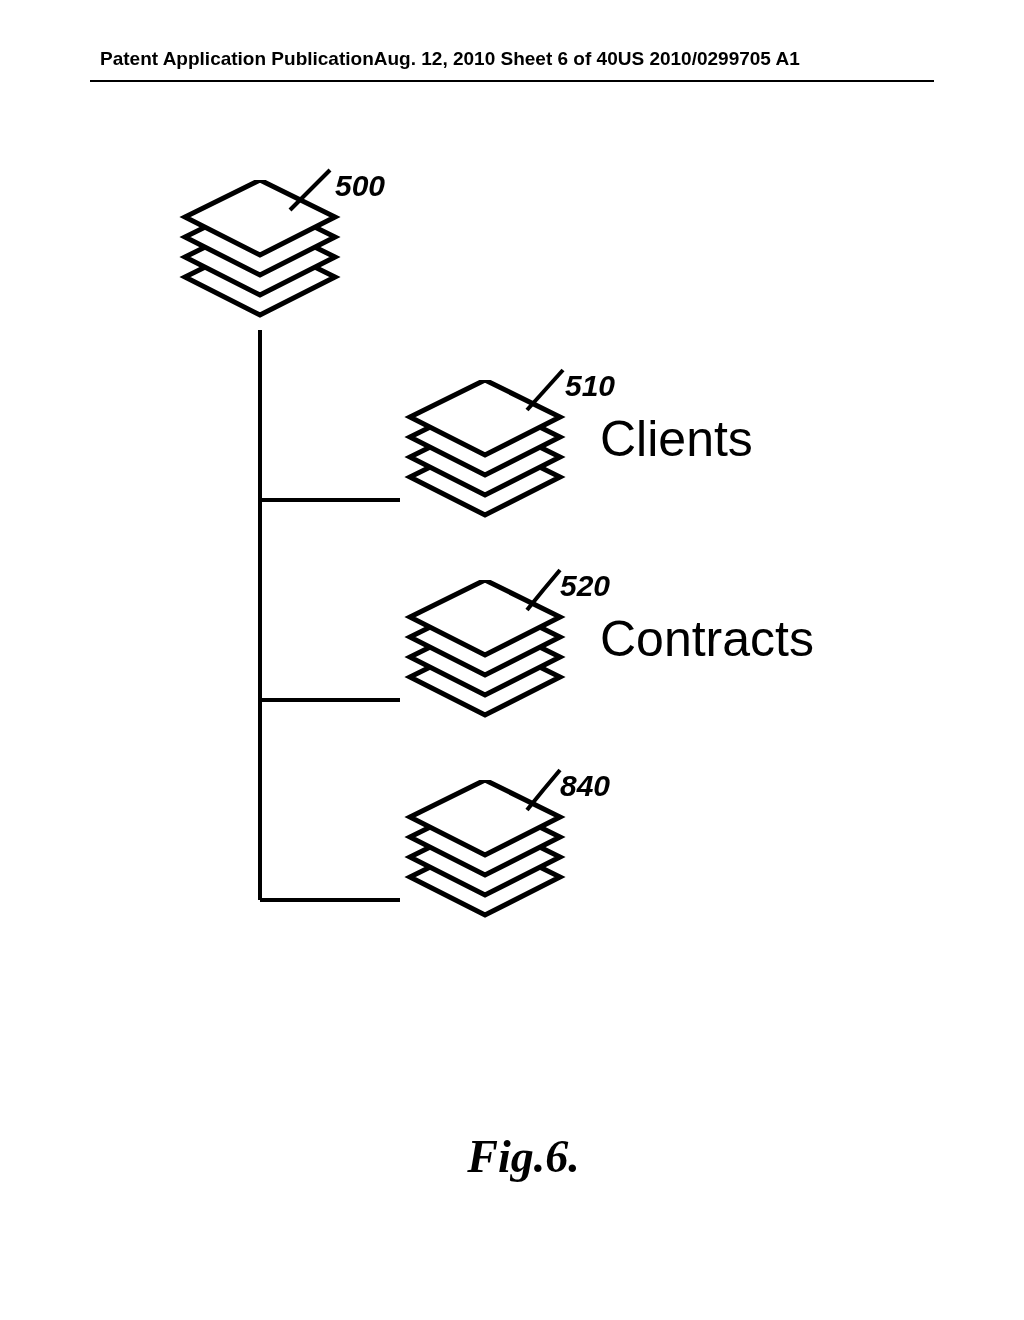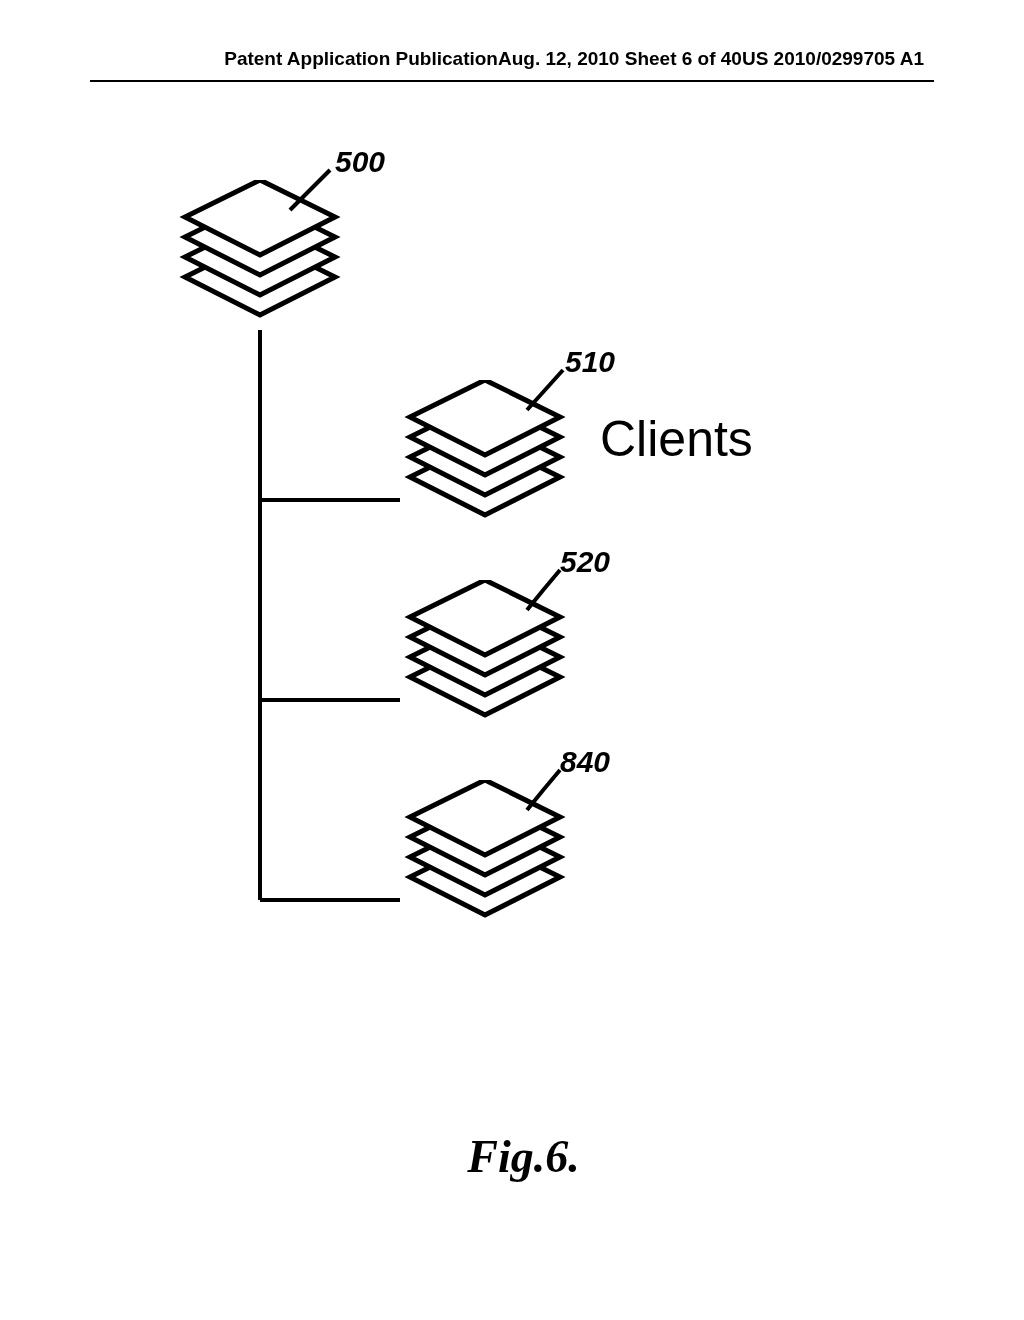--- a/index.html
+++ b/index.html
@@ -9,21 +9,21 @@
     background: #fff;
     font-family: Arial, Helvetica, sans-serif;
     position: relative;
   }
   .header {
     position: absolute;
     top: 48px;
     left: 0;
     right: 0;
     display: flex;
-    justify-content: flex-end;
+    justify-content: flex-start;
     padding: 0 100px;
     font-weight: bold;
     font-size: 19px;
   }
   .hr {
     position: absolute;
     top: 80px;
     left: 90px;
     right: 90px;
     height: 2px;
@@ -37,20 +37,21 @@
     height: 900px;
   }
   .node {
     position: absolute;
   }
   .ref {
     font-style: italic;
     font-weight: bold;
     font-size: 30px;
     position: absolute;
+    margin-top: 24px;
   }
   .label {
     font-size: 50px;
     position: absolute;
     white-space: nowrap;
     font-family: Arial, Helvetica, sans-serif;
   }
   .fig {
     position: absolute;
     top: 1130px;
@@ -118,20 +119,21 @@
     <span class="ref" style="left:165px; top:-35px;">520</span>
     <svg width="200" height="170" style="position:absolute;left:50px;top:-25px;pointer-events:none">
       <path d="M115 15 Q 98 35 82 55" stroke="#000" stroke-width="4" fill="none"></path>
     </svg>
     <svg width="180" height="150" viewBox="0 0 180 150">
       <polygon points="90,60 165,97 90,135 15,97" fill="#fff" stroke="#000" stroke-width="5"></polygon>
       <polygon points="90,40 165,77 90,115 15,77" fill="#fff" stroke="#000" stroke-width="5"></polygon>
       <polygon points="90,20 165,57 90,95 15,57" fill="#fff" stroke="#000" stroke-width="5"></polygon>
       <polygon points="90,0  165,37 90,75 15,37" fill="#fff" stroke="#000" stroke-width="5"></polygon>
     </svg>
+    <span class="label" style="left:205px; top:30px;">Contracts</span>
   </div>
 
   <div class="node" style="left:255px; top:610px;">
     <span class="ref" style="left:165px; top:-35px;">840</span>
     <svg width="200" height="170" style="position:absolute;left:50px;top:-25px;pointer-events:none">
       <path d="M115 15 Q 98 35 82 55" stroke="#000" stroke-width="4" fill="none"></path>
     </svg>
     <svg width="180" height="150" viewBox="0 0 180 150">
       <polygon points="90,60 165,97 90,135 15,97" fill="#fff" stroke="#000" stroke-width="5"></polygon>
       <polygon points="90,40 165,77 90,115 15,77" fill="#fff" stroke="#000" stroke-width="5"></polygon>

